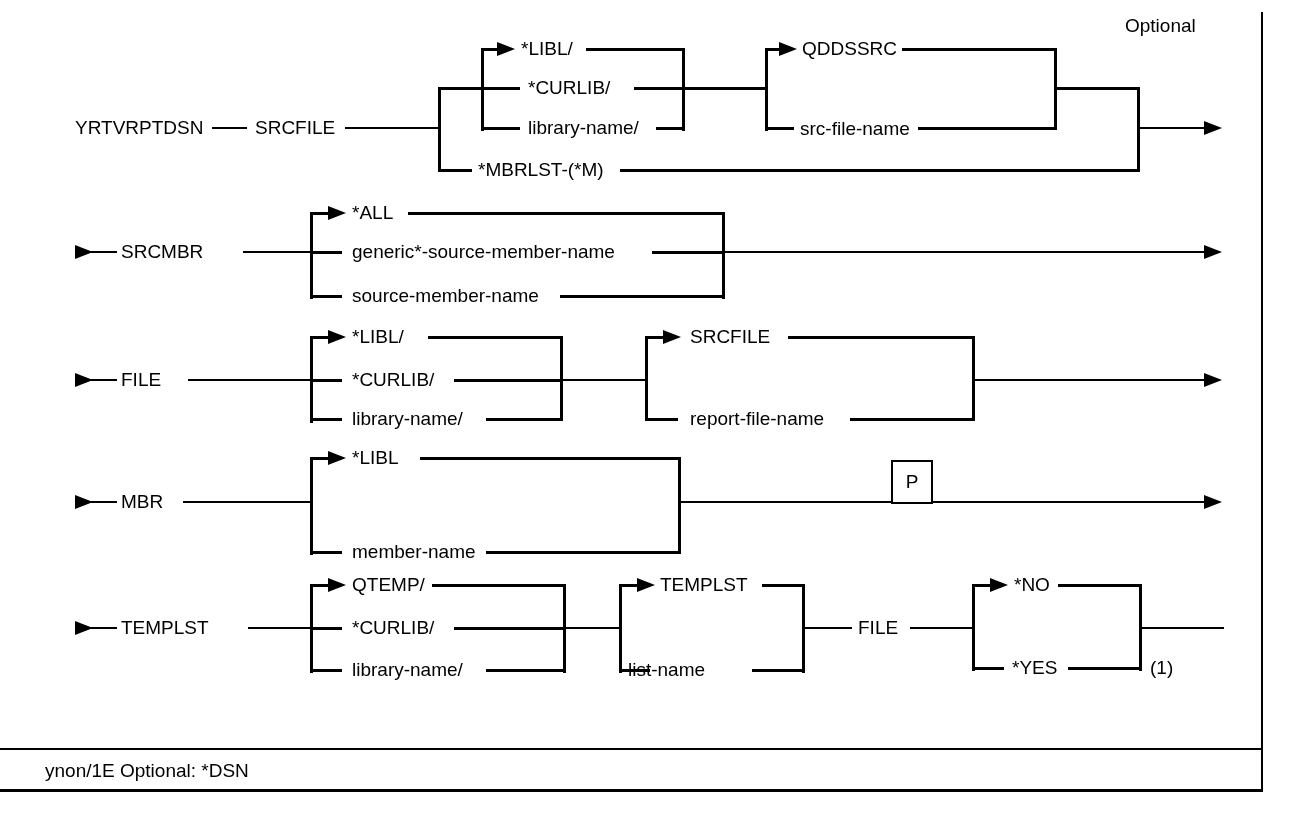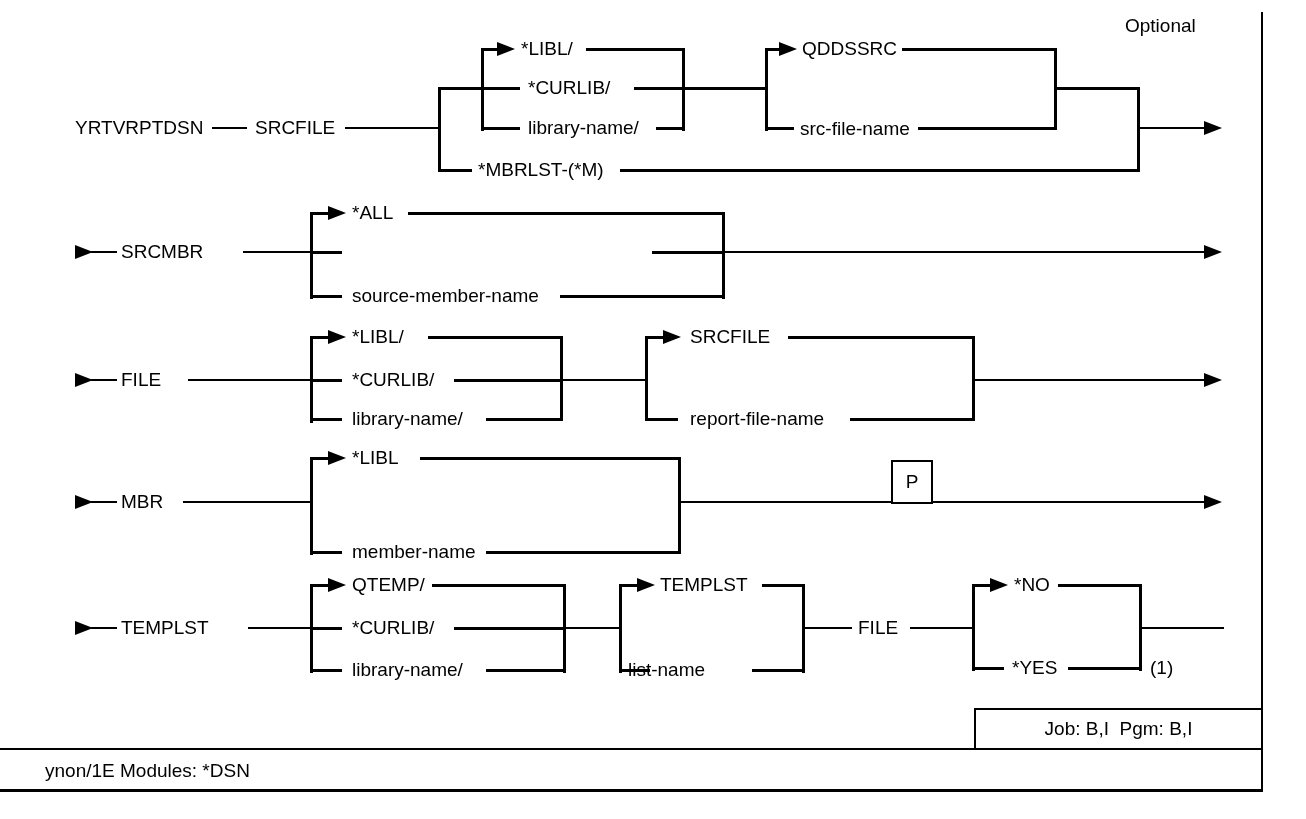--- a/index.html
+++ b/index.html
@@ -69,20 +69,21 @@
   <i class="hl" style="left:91px;top:251px;width:26px"></i>
   <span class="lbl" style="left:121px;top:241px">SRCMBR</span>
   <i class="hl" style="left:243px;top:251px;width:69px"></i>
 
   <i class="vl" style="left:310px;top:212px;height:87px"></i>
   <i class="h3" style="left:310px;top:212px;width:20px"></i>
   <i class="tr" style="left:328px;top:206px"></i>
   <span class="lbl" style="left:352px;top:202px">*ALL</span>
   <i class="h3" style="left:408px;top:212px;width:317px"></i>
   <i class="h3" style="left:310px;top:251px;width:32px"></i>
+  <span class="lbl" style="left:352px;top:241px">generic*-source-member-name</span>
   <i class="h3" style="left:652px;top:251px;width:73px"></i>
   <i class="h3" style="left:310px;top:295px;width:32px"></i>
   <span class="lbl" style="left:352px;top:285px">source-member-name</span>
   <i class="h3" style="left:560px;top:295px;width:165px"></i>
   <i class="vl" style="left:722px;top:212px;height:87px"></i>
 
   <i class="hl" style="left:724px;top:251px;width:482px"></i>
   <i class="tr" style="left:1204px;top:245px"></i>
 
   <i class="tr" style="left:75px;top:373px"></i>
@@ -179,20 +180,17 @@
   <span class="lbl" style="left:1014px;top:574px">*NO</span>
   <i class="h3" style="left:1058px;top:584px;width:84px"></i>
   <i class="h3" style="left:972px;top:667px;width:32px"></i>
   <span class="lbl" style="left:1012px;top:657px">*YES</span>
   <i class="h3" style="left:1068px;top:667px;width:74px"></i>
   <i class="vl" style="left:1139px;top:584px;height:87px"></i>
   <span class="lbl" style="left:1150px;top:657px">(1)</span>
 
   <i class="hl" style="left:1141px;top:627px;width:83px"></i>
 
-  <div class="box" style="left:974px;top:708px;width:289px;height:42px">
-    <span style="white-space:pre">Job: B,I  Pgm: B,I</span>
-  </div>
   <i class="hl" style="left:0;top:748px;width:1263px"></i>
-  <span class="lbl" style="left:45px;top:760px">ynon/1E Modules: *DSN</span>
+  <span class="lbl" style="left:45px;top:760px">ynon/1E Optional: *DSN</span>
   <i class="h3" style="left:0;top:789px;width:1263px"></i>
 
 </div>
 
 </body></html>

